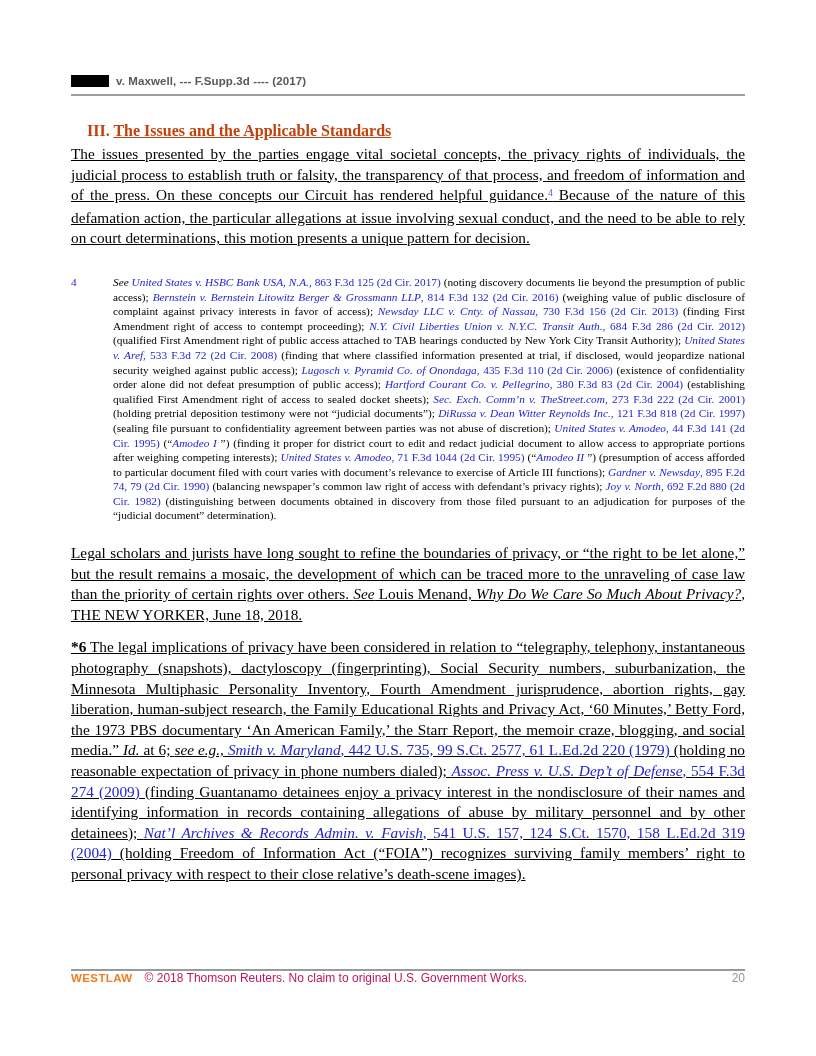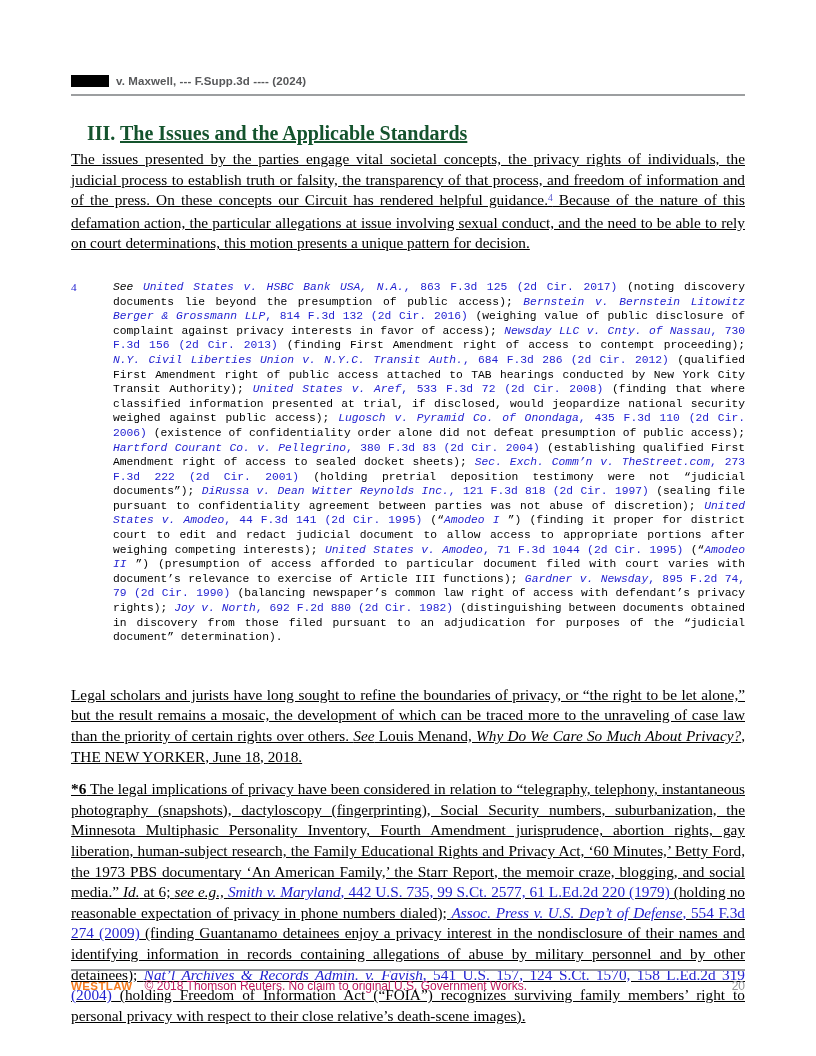--- a/index.html
+++ b/index.html
@@ -42,55 +42,54 @@
 
   
   .content {
     position: absolute;
     left: 71px;
     right: 71px;
     top: 122px;
   }
   .section-heading {
     margin: 0 0 4px 16px;
-    font-size: 20px;
+    font-size: 16px;
     font-weight: bold;
-    color: #14532d;
+    color: #c2410c;
   }
   .section-heading .underlined { text-decoration: underline; }
   .body-par {
     margin: 0;
     font-size: 15.3px;
     line-height: 20.6px;
     text-align: justify;
     color: #000;
     text-decoration: underline;
   }
-  .par-legal { margin-top: 40px; }
+  .par-legal { margin-top: 20px; }
   .par-star6 { margin-top: 12px; }
 
   
   .footnote {
     margin-top: 26px;
     display: flex;
   }
   .fn-num {
     flex: 0 0 42px;
     font-size: 11.3px;
     line-height: 14.6px;
     color: #2323d1;
     font-family: "Liberation Serif", serif;
   }
   .fn-text {
     flex: 1 1 auto;
     font-size: 11.3px;
     line-height: 14.6px;
     text-align: justify;
     color: #000;
-    font-family: Liberation Mono, monospace;
   }
 
   
   .rn { }
   .ri { font-style: italic; }
   .rb { font-weight: bold; }
   .rl { color: #2323d1; }
   .ril { color: #2323d1; font-style: italic; }
   .rsup {
     color: #5353cb;
@@ -100,21 +99,21 @@
     top: -0.45em;
   }
 
   
   .doc-footer {
     position: absolute;
     left: 71px;
     right: 71px;
     top: 969px;
     border-top: 2px solid #97999b;
-    padding-top: 8px;
+    padding-top: 0;
     display: flex;
     align-items: center;
     font-family: "Liberation Sans", sans-serif;
   }
   .brand {
     color: #f47b20;
     font-weight: bold;
     font-size: 11.5px;
     letter-spacing: 0.4px;
     margin-right: 12px;
@@ -131,21 +130,21 @@
     flex: 0 0 auto;
   }
 </style>
 </head>
 <body>
 
 <div class="page">
 
   <div class="doc-header">
     <span class="redaction"></span>
-    <span class="header-title">v. Maxwell, --- F.Supp.3d ---- (2024)</span>
+    <span class="header-title">v. Maxwell, --- F.Supp.3d ---- (2017)</span>
   </div>
 
   <div class="content">
 
     <h3 class="section-heading"><span>III.</span>
       <span class="underlined">The Issues and the Applicable Standards</span></h3>
 
     <p class="body-par"><span class="rn">The issues presented by the parties engage vital societal concepts, the privacy rights of individuals, the judicial process to establish truth or falsity, the transparency of that process, and freedom of information and of the press. On these concepts our Circuit has rendered helpful guidance.</span><span class="rsup">4</span><span class="rn"> Because of the nature of this defamation action, the particular allegations at issue involving sexual conduct, and the need to be able to rely on court determinations, this motion presents a unique pattern for decision.</span></p>
 
     <div class="footnote">

